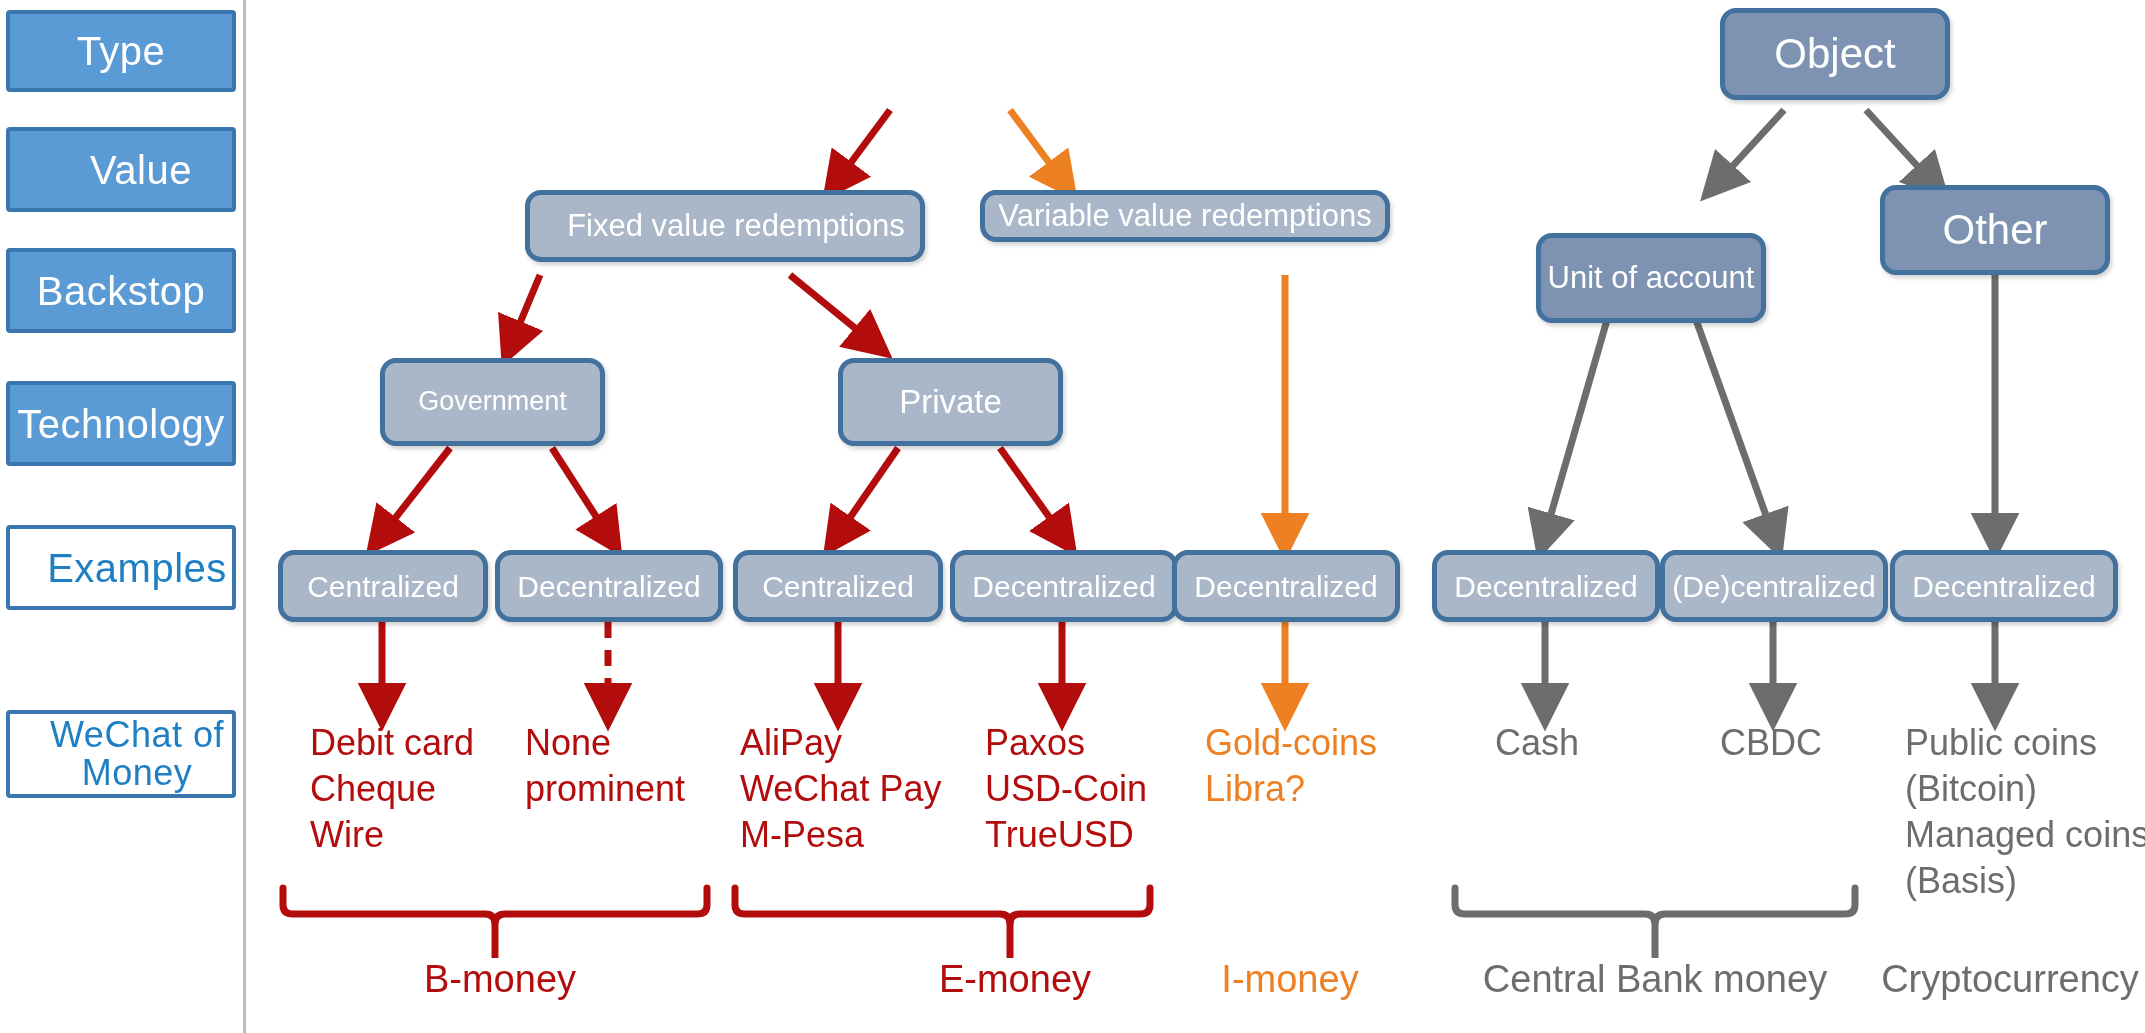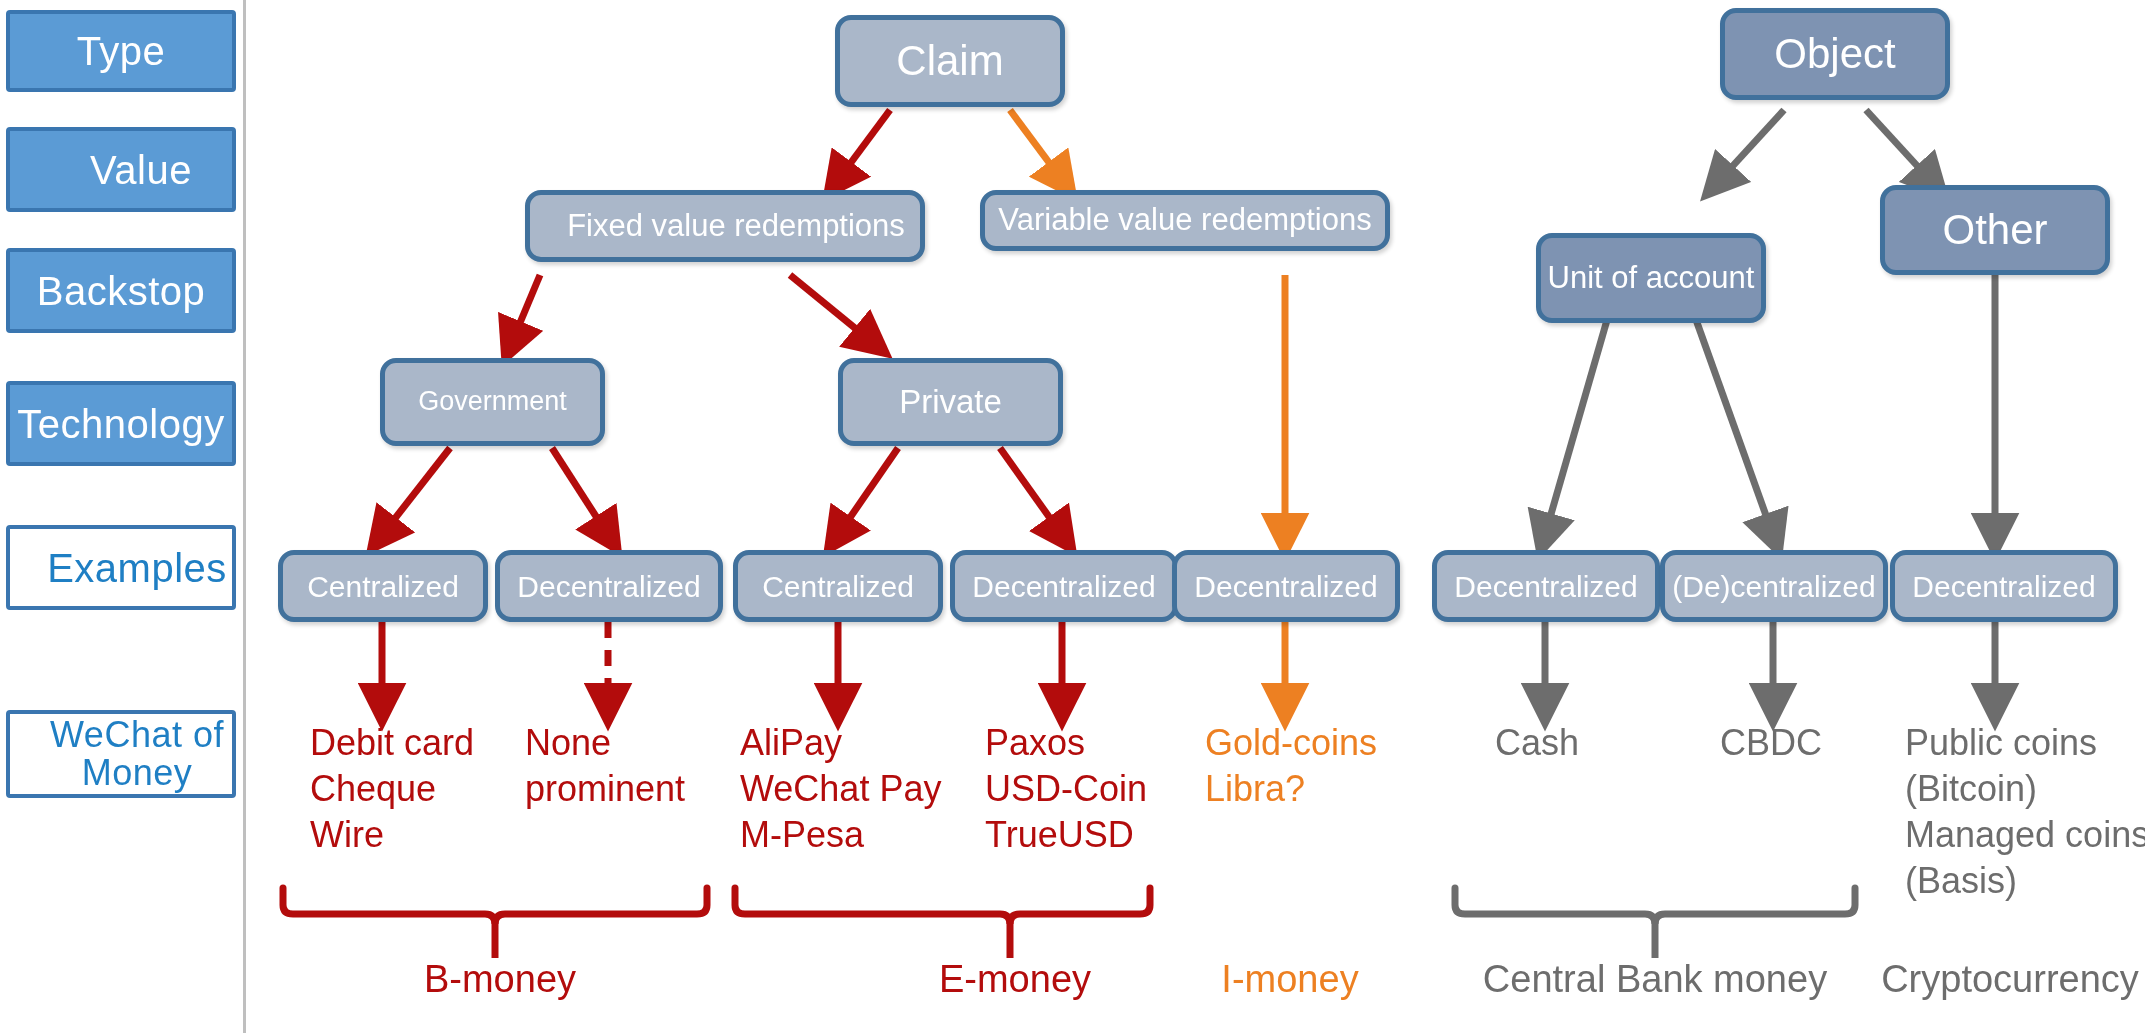--- a/index.html
+++ b/index.html
@@ -111,31 +111,28 @@
     <path d="M 735 888 L 735 905 Q 735 914 745 914 L 1000 914 Q 1010 914 1010 924
              Q 1010 914 1020 914 L 1140 914 Q 1150 914 1150 905 L 1150 888" fill="none" stroke="#B30C0C" stroke-width="7" stroke-linecap="round"></path>
     <path d="M 1455 888 L 1455 905 Q 1455 914 1465 914 L 1645 914 Q 1655 914 1655 924
              Q 1655 914 1665 914 L 1845 914 Q 1855 914 1855 905 L 1855 888" fill="none" stroke="#6D6D6D" stroke-width="7" stroke-linecap="round"></path>
 
     <line x1="495" y1="916" x2="495" y2="958" stroke="#B30C0C" stroke-width="7"></line>
     <line x1="1010" y1="916" x2="1010" y2="958" stroke="#B30C0C" stroke-width="7"></line>
     <line x1="1655" y1="916" x2="1655" y2="958" stroke="#6D6D6D" stroke-width="7"></line>
   </svg>
 
-  <div class="node light" style="left:835px;top:15px;width:230px;height:92px;font-size:42px;">
-    <span>Claim</span>
-  </div>
   <div class="node dark" style="left:1720px;top:8px;width:230px;height:92px;font-size:42px;">
     <span>Object</span>
   </div>
 
   <div class="node light" style="left:525px;top:190px;width:400px;height:72px;font-size:31px;padding-left:22px;">
     <span>Fixed value redemptions</span>
   </div>
-  <div class="node light" style="left:980px;top:190px;width:410px;height:61px;font-size:31px;">
+  <div class="node light" style="left:980px;top:190px;width:410px;height:52px;font-size:31px;">
     <span>Variable value redemptions</span>
   </div>
   <div class="node dark" style="left:1536px;top:185px;width:230px;height:90px;font-size:31px;margin-top:48px;">
     <span>Unit of
 account</span>
   </div>
   <div class="node dark" style="left:1880px;top:185px;width:230px;height:90px;font-size:42px;">
     <span>Other</span>
   </div>
 

